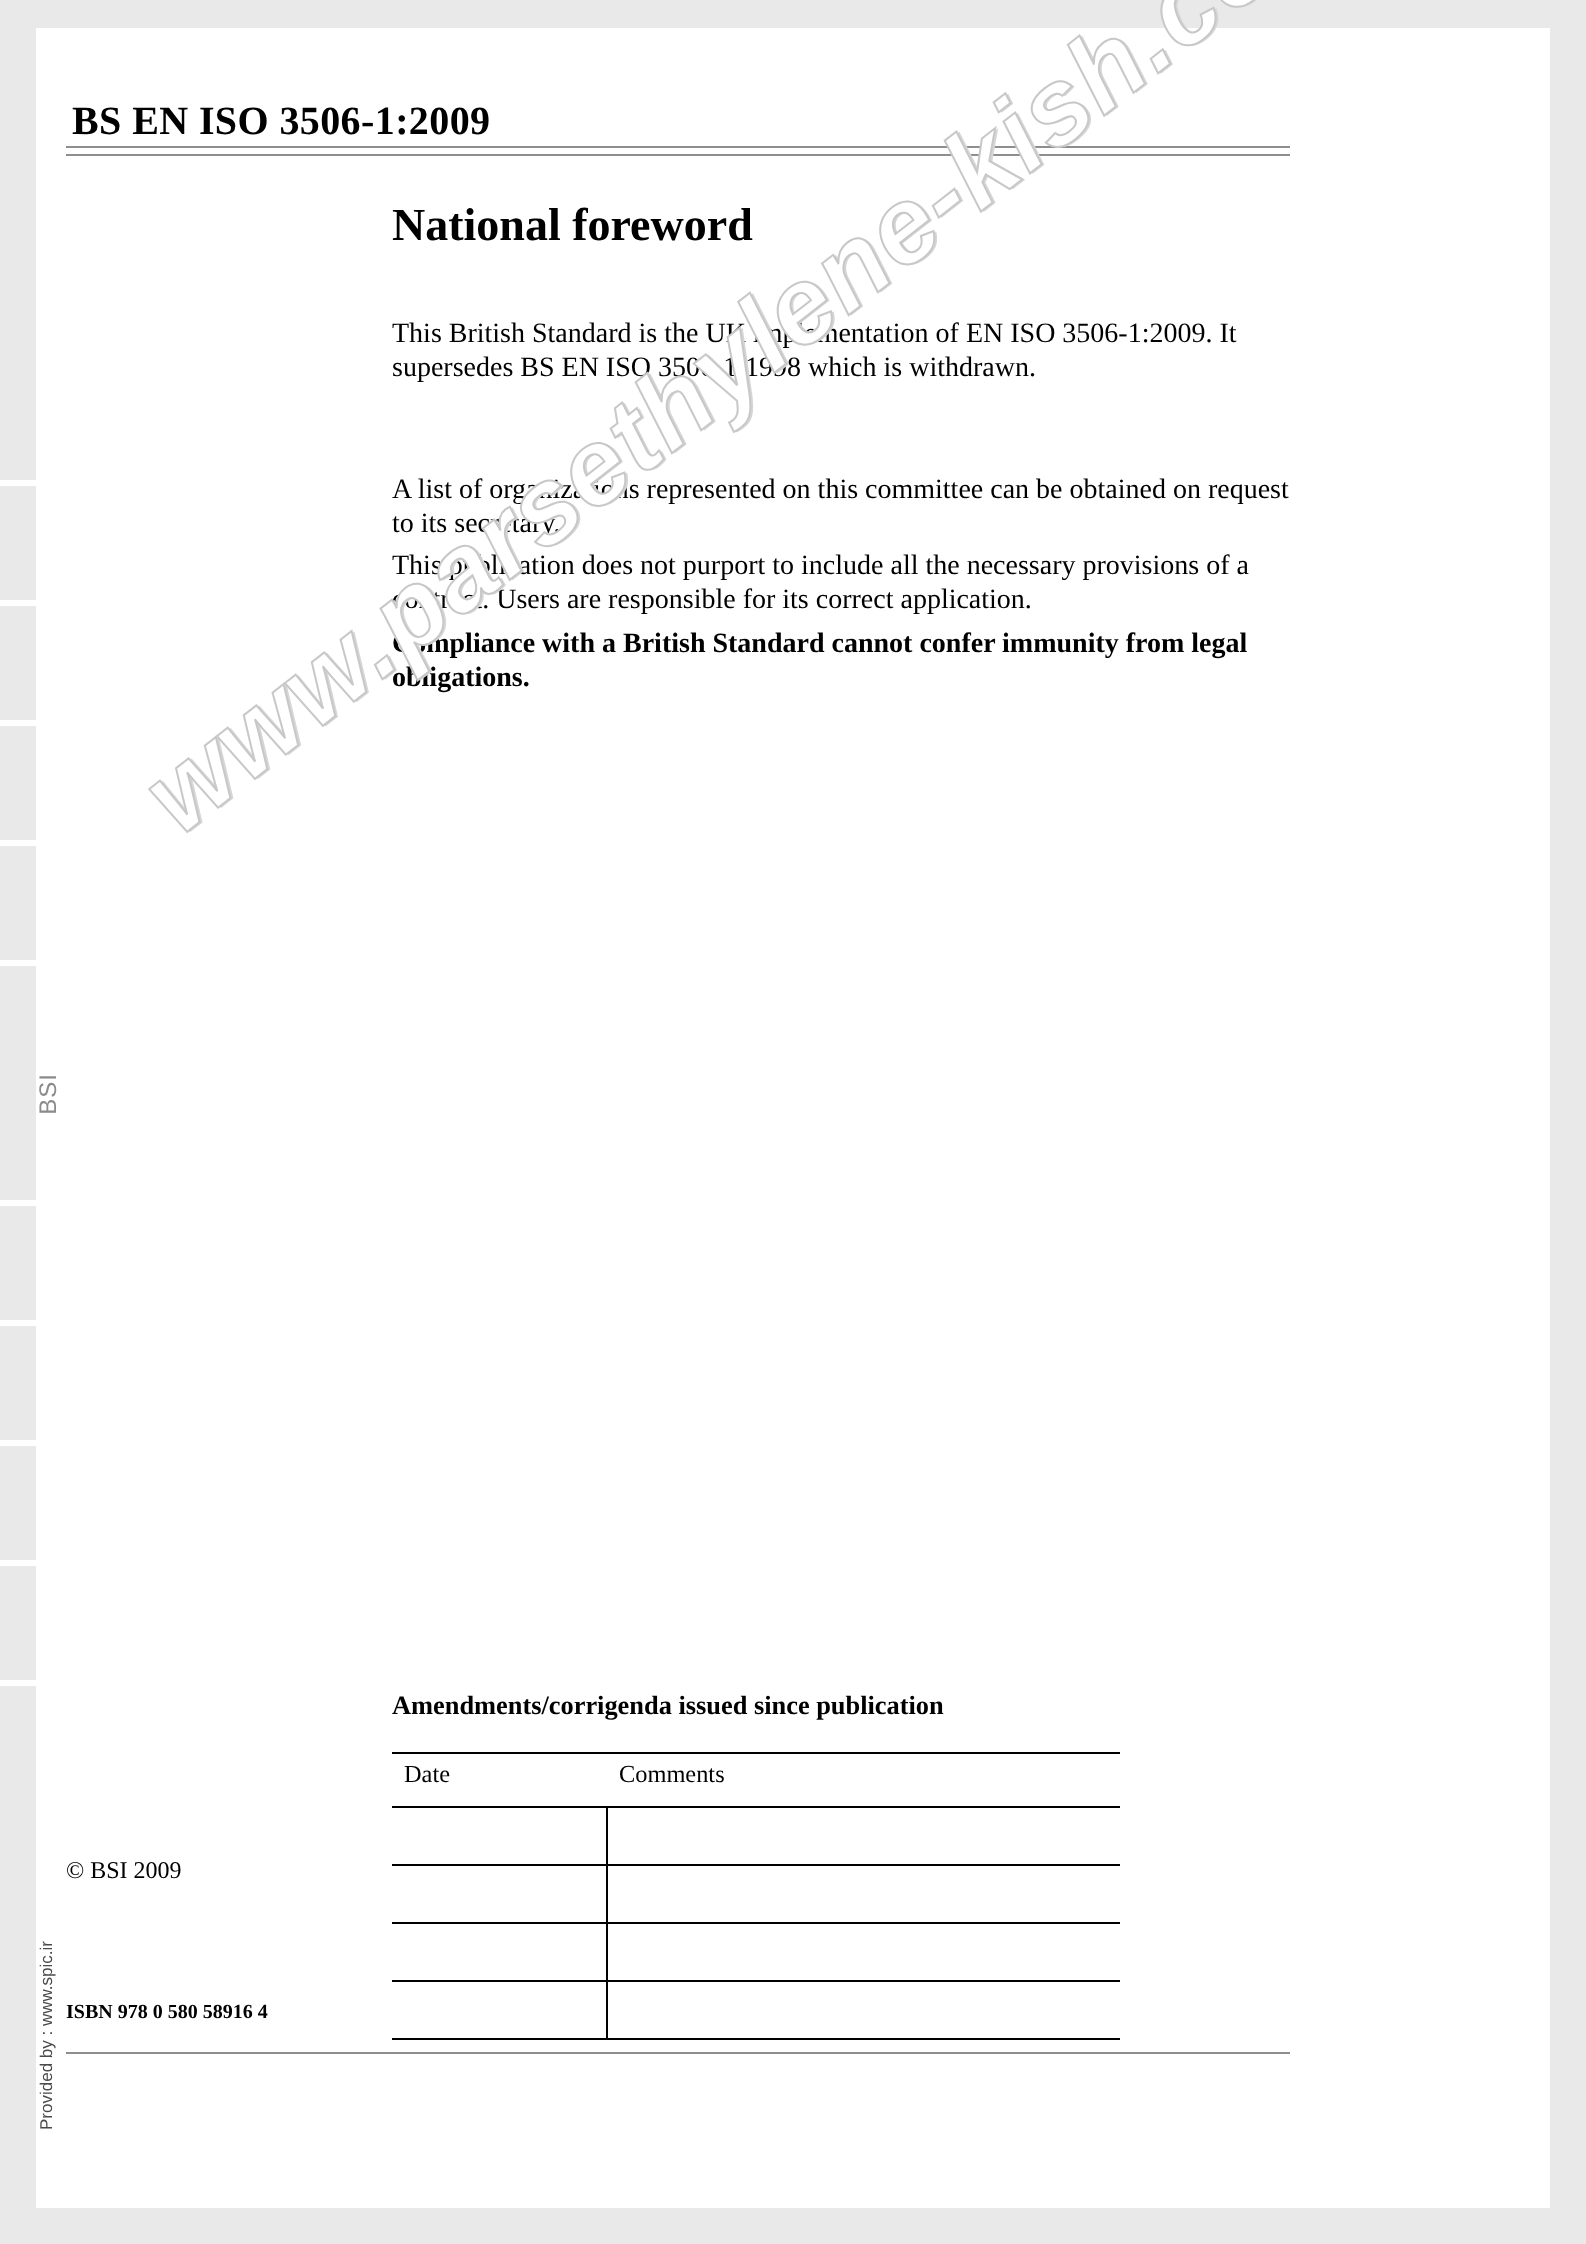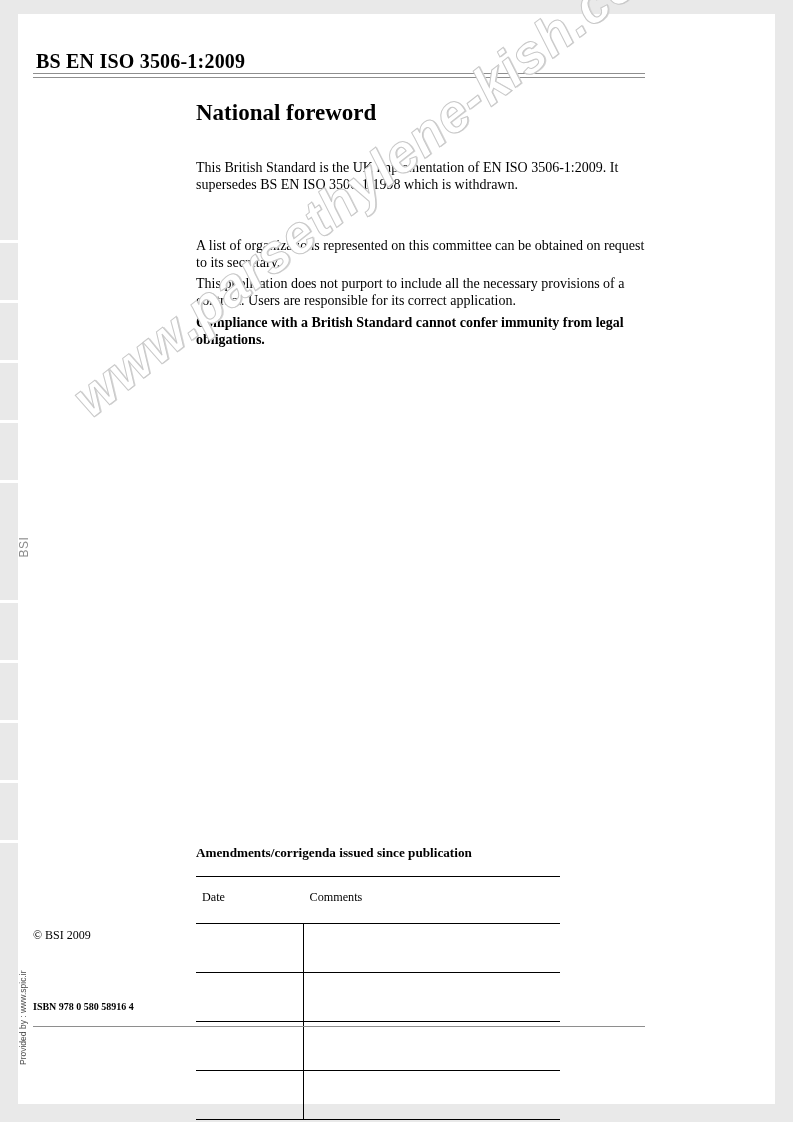--- a/index.html
+++ b/index.html
@@ -171,21 +171,21 @@
     left: 196px;
     top: 876px;
     width: 364px;
     border-collapse: collapse;
     font-family: "Liberation Serif", serif;
     font-size: 12.2px;
   }
   .amend-table th,
   .amend-table td {
     border-bottom: 1px solid #000000;
-    padding: 13px 6px;
+    padding: 3px 6px;
     text-align: left;
     font-weight: normal;
     height: 20px;
     vertical-align: top;
   }
   .amend-table th:first-child,
   .amend-table td:first-child {
     width: 95px;
     border-right: 1px solid #000000;
   }

